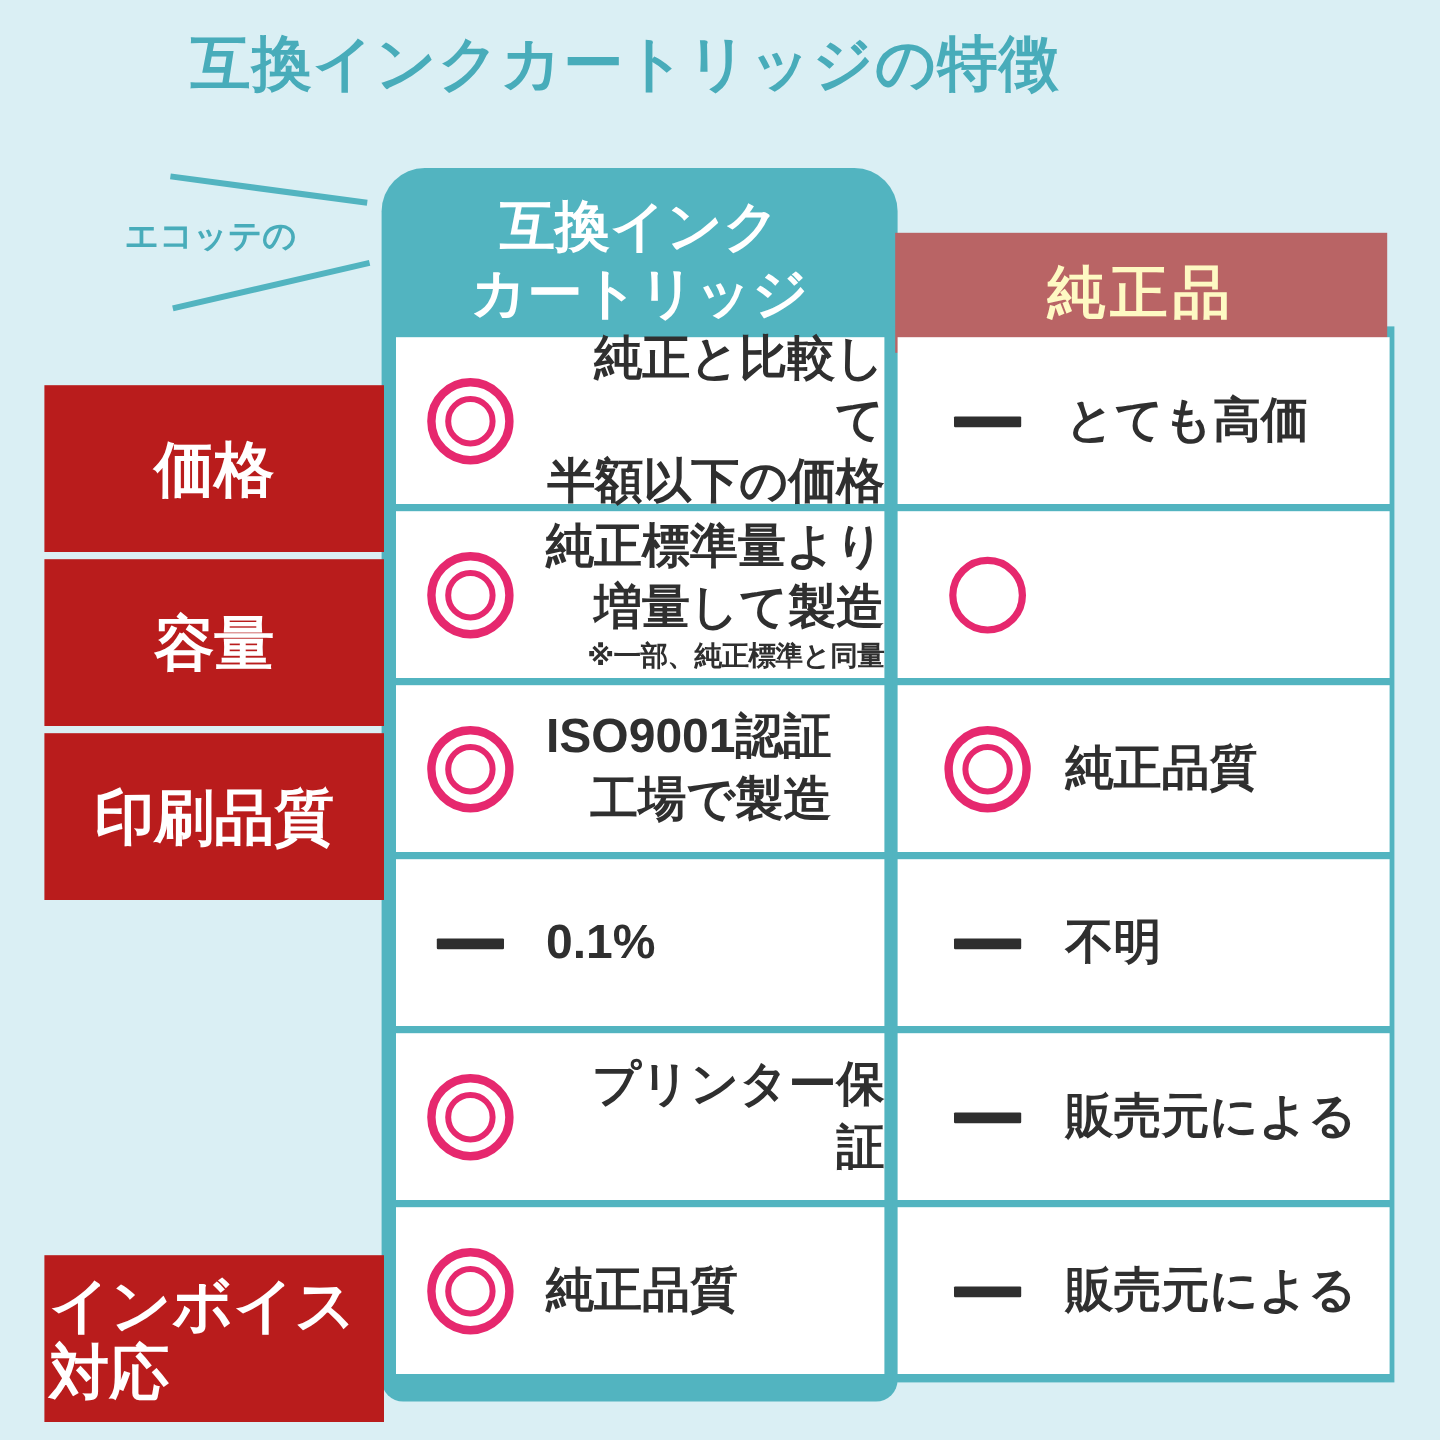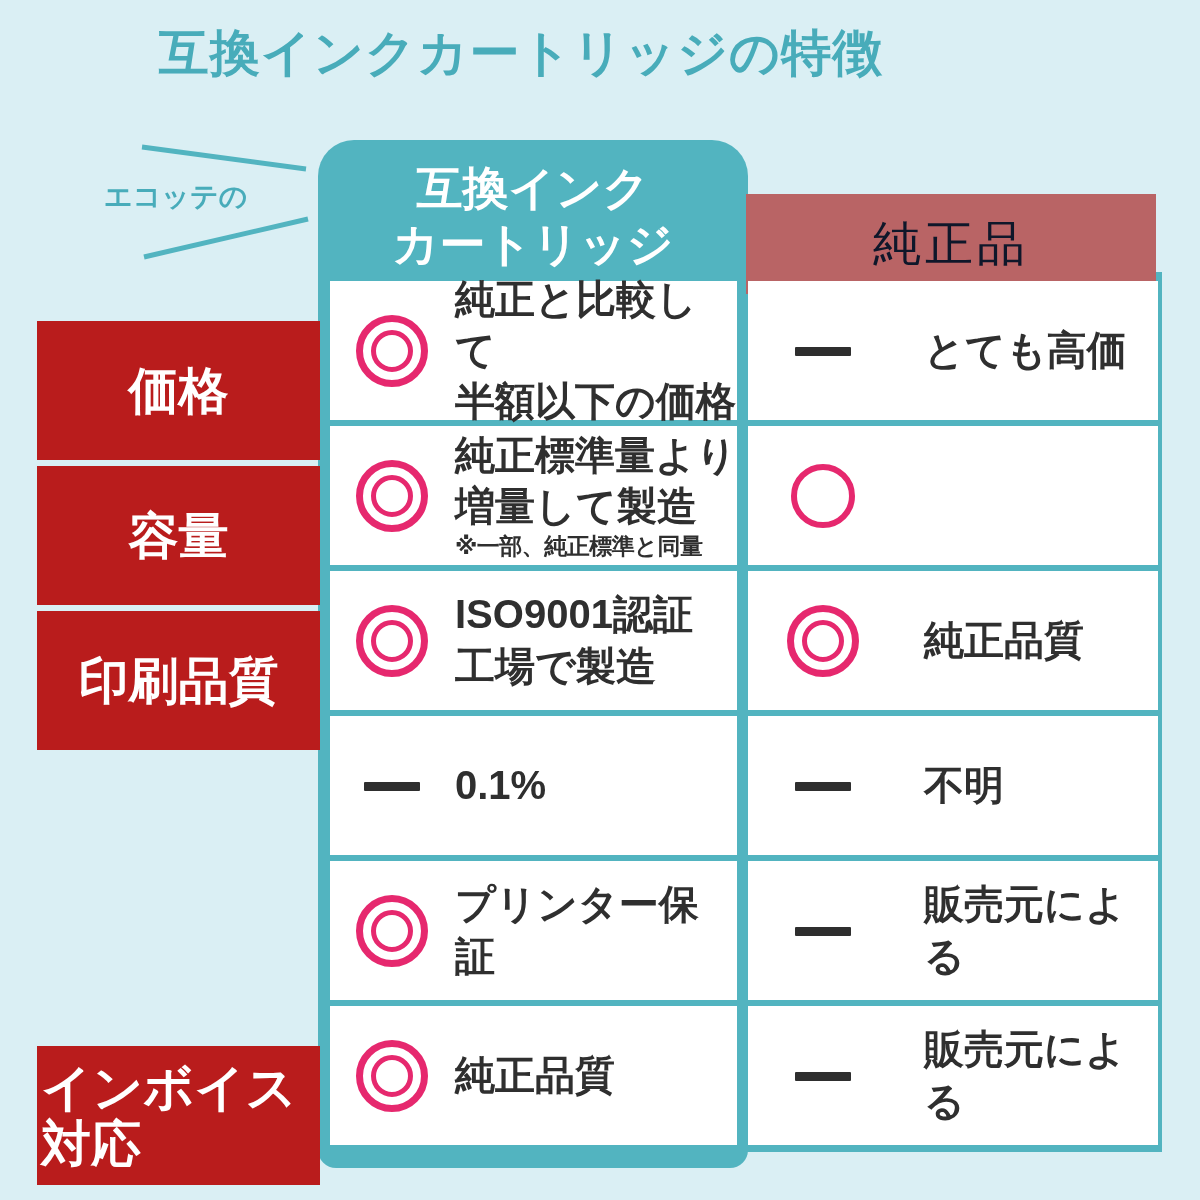--- a/index.html
+++ b/index.html
@@ -36,44 +36,44 @@
     font-size:46px; font-weight:800; line-height:1.22;
   }
 
   
   .right-col-bg {
     position:absolute; left:744px; top:272px; width:418px; height:880px;
     background:#52b4c0;
   }
   .right-header {
     position:absolute; left:746px; top:194px; width:410px; height:100px;
-    background:#b96465; color:#0f172a;
+    background:#b96465; color:#fef9c3;
     display:flex; align-items:center; justify-content:center;
-    font-size:48px; font-weight:400; letter-spacing:4px;
+    font-size:48px; font-weight:700; letter-spacing:4px;
   }
 
   
   .row { position:absolute; left:0; width:1200px; height:139px;
          top:calc(281px + (var(--row) * 145px)); }
   .label-cell {
     position:absolute; left:37px; top:0; width:283px; height:139px;
     background:#b91c1c; color:#ffffff;
     display:flex; align-items:center; justify-content:center; 
     font-size:50px; font-weight:800; line-height:1.12; padding:0 4px;
     box-sizing:border-box;
     margin-top:40px;
   }
   .cell {
     position:absolute; top:0; height:139px; background:#ffffff;
     display:flex; align-items:center; box-sizing:border-box;
   }
   .cell.mid   { left:330px; width:407px; padding-left:25px; }
-  .cell.right { left:748px; width:410px; padding-left:38px;gap:36px; }
-
-  .cell-text { color:#2f2f2f; font-size:40px; font-weight:700; line-height:1.28; margin-left:26px; }
+  .cell.right { left:748px; width:410px; padding-left:38px; }
+
+  .cell-text { color:#2f2f2f; font-size:40px; font-weight:700; line-height:1.28; margin-left:26px;text-align:right; }
   .cell.right .cell-text { margin-left:28px; }
   .note { font-size:23px; font-weight:700; color:#2f2f2f; margin-top:0; letter-spacing:-0.5px; }
 
   
   .sym { position:relative; flex:0 0 74px; width:74px; height:74px; }
   .sym[data-symbol="double-circle"]::before {
     content:""; position:absolute; inset:1px;
     border:7px solid #e6286e; border-radius:50%;
   }
   .sym[data-symbol="double-circle"]::after {

